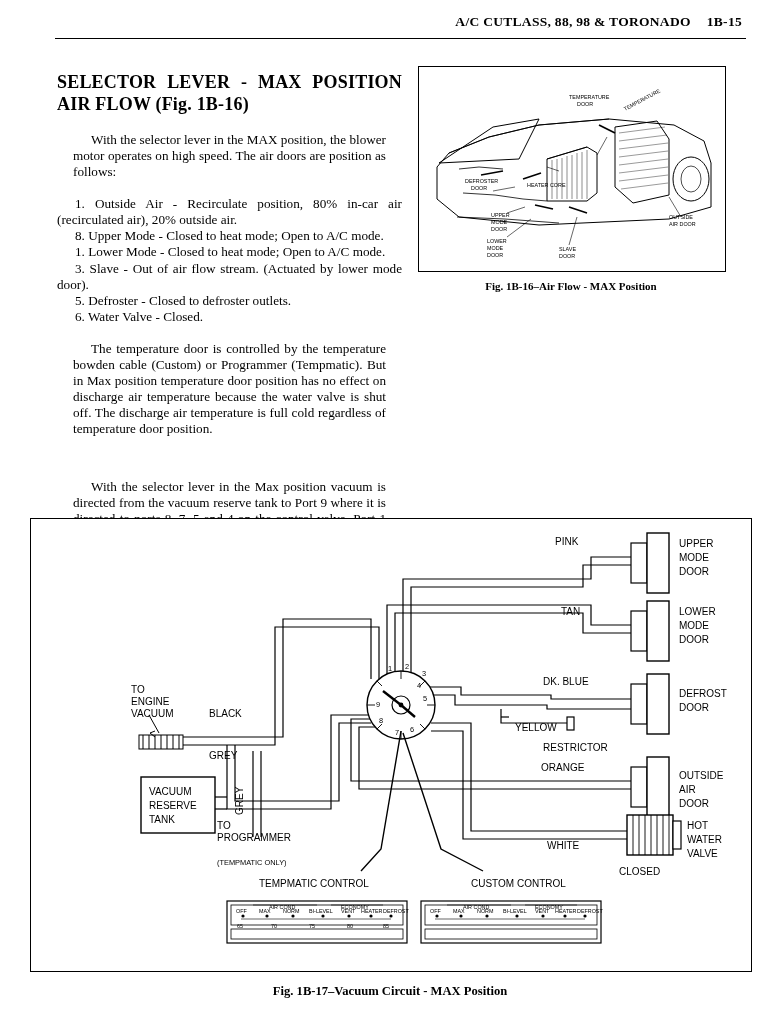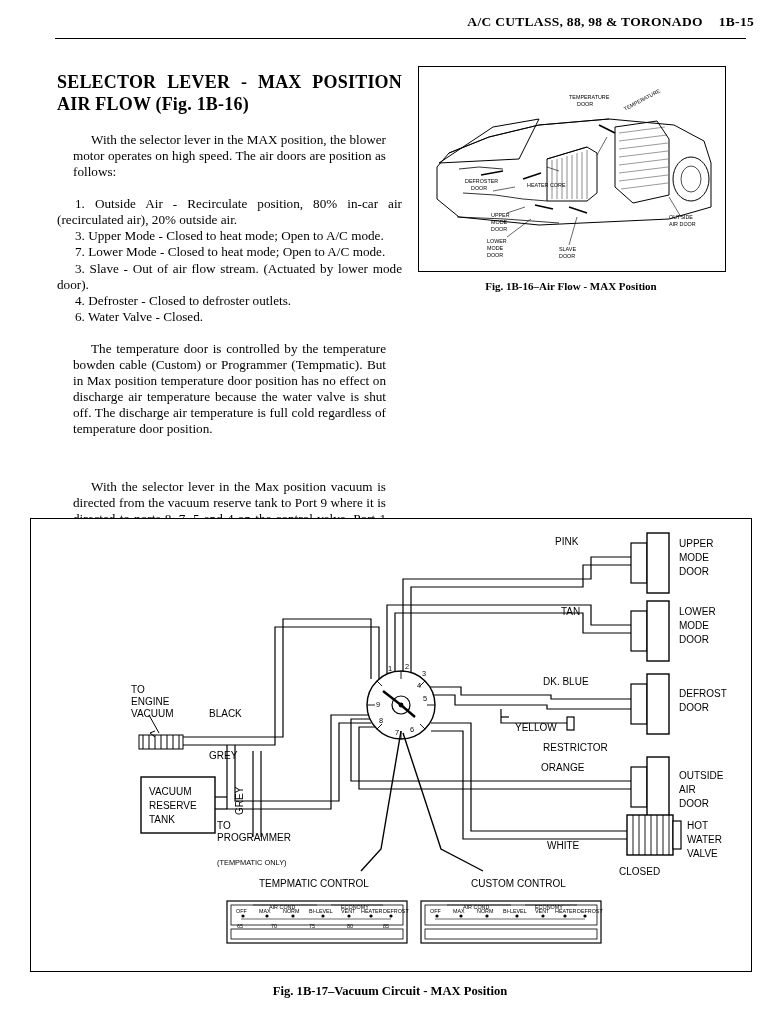--- a/index.html
+++ b/index.html
@@ -9,21 +9,21 @@
     font-family:"Liberation Serif", serif;
     color:#000;
     position:relative;
     overflow:hidden;
   }
   .page{position:absolute;inset:0;}
 
   
   .header{
     position:absolute;left:0;right:0;top:14px;
-    padding-right:26px;
+    padding-right:38px;
     text-align:right;
     font-family:"Liberation Serif", serif;
     font-weight:bold;
     font-size:13.5px;
     letter-spacing:.3px;
   }
   .header .pg{margin-left:16px;}
   .rule{
     position:absolute;left:55px;right:34px;top:38px;
     border-top:1.6px solid #000;
@@ -72,24 +72,24 @@
 
   <div class="header">
     <span>A/C CUTLASS, 88, 98 &amp; TORONADO</span><span class="pg">1B-15</span>
   </div>
   <div class="rule"></div>
 
   <div class="col-left">
     <div class="h-sub">SELECTOR LEVER - MAX POSITION AIR FLOW (Fig. 1B-16)</div>
     <p class="p">With the selector lever in the MAX position, the blower motor operates on high speed. The air doors are position as follows:</p>
     <p class="li">1. Outside Air - Recirculate position, 80% in-car air (recirculated air), 20% outside air.</p>
-    <p class="li">3. Upper Mode - Closed to heat mode; Open to A/C mode.</p>
-    <p class="li">7. Lower Mode - Closed to heat mode; Open to A/C mode.</p>
+    <p class="li">8. Upper Mode - Closed to heat mode; Open to A/C mode.</p>
+    <p class="li">1. Lower Mode - Closed to heat mode; Open to A/C mode.</p>
     <p class="li">3. Slave - Out of air flow stream. (Actuated by lower mode door).</p>
-    <p class="li">4. Defroster - Closed to defroster outlets.</p>
+    <p class="li">5. Defroster - Closed to defroster outlets.</p>
     <p class="li">6. Water Valve - Closed.</p>
     <p class="p">The temperature door is controlled by the temperature bowden cable (Custom) or Programmer (Tempmatic). But in Max position temperature door position has no effect on discharge air temperature because the water valve is shut off. The discharge air temperature is full cold regardless of temperature door position.</p>
     <div class="gap"></div>
     <p class="p">With the selector lever in the Max position vacuum is directed from the vacuum reserve tank to Port 9 where it is directed to ports 8, 7, 5 and 4 on the control valve. Port 1 and 2 are vented at the valve. All diaphragms, except the defroster door diaphragms, have vacuum applied. Engine vacuum is directed to port 3 and it is sealed.</p>
   </div>
 
   <div class="fig16-box">
     <svg width="306" height="204" viewBox="0 0 306 204">
       <rect x="0" y="0" width="306" height="204" fill="#ffffff"></rect>
 

